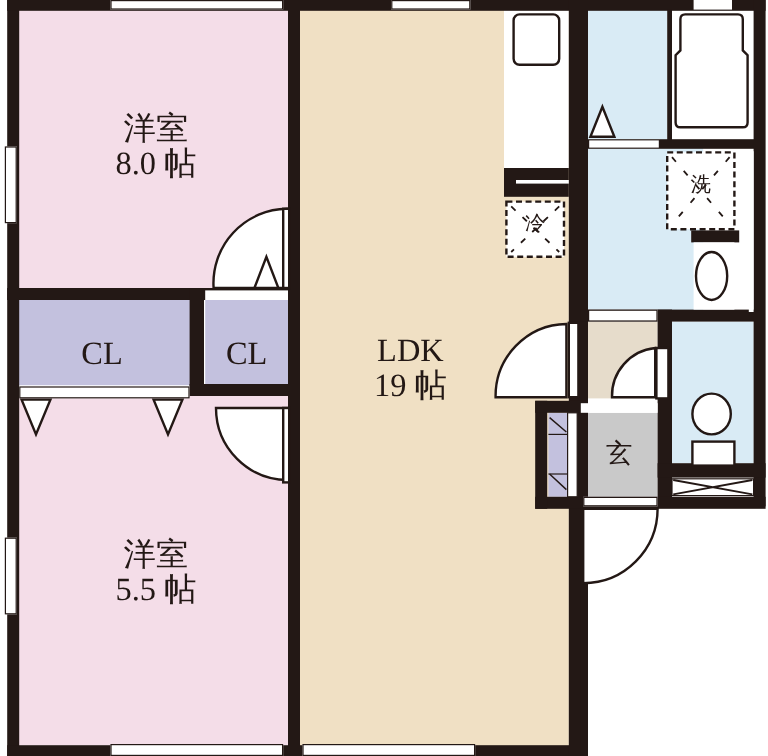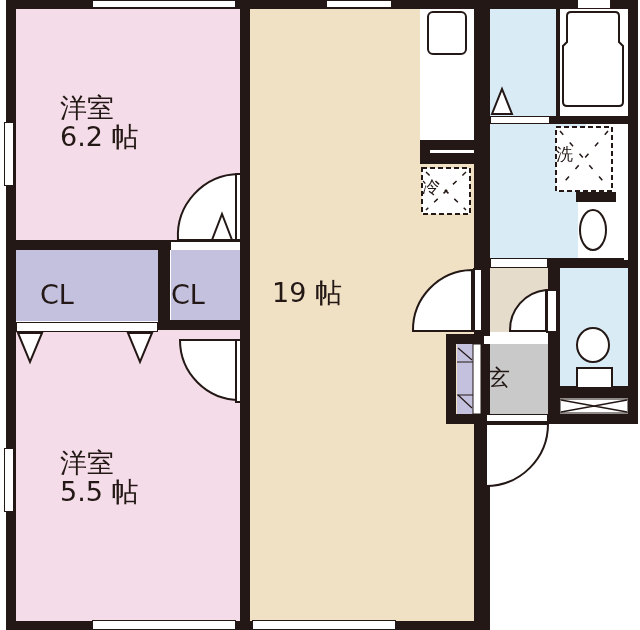--- a/index.html
+++ b/index.html
@@ -1,19 +1,19 @@
 <!DOCTYPE html>
 <html><head>
   <meta charset="utf-8">
   <style>
     html, body { margin: 0; padding: 0; background: #ffffff; }
     body { width: 640px; height: 630px; position: relative; overflow: hidden; font-family: "DejaVu Sans", sans-serif; }
     .abs { position: absolute; box-sizing: border-box; }
     .wall { position: absolute; background: #231815; }
-    .label { position: absolute; text-align: left; color: #231815; line-height: 1.08; }
+    .label { position: absolute; text-align: center; color: #231815; line-height: 1.08; font-family: Liberation Serif, serif; }
     .room-label { font-size: 27px; }
     .room-label span { display: block; }
     svg { position: absolute; left: 0; top: 0; }
   </style>
 </head>
 <body>
 
 <div class="abs" style="left:14px;top:8px;width:228px;height:236px;background:#f4dde8;"></div>
 <div class="abs" style="left:14px;top:325px;width:228px;height:296px;background:#f4dde8;"></div>
 <div class="abs" style="left:15px;top:250px;width:144px;height:71px;background:#c3c1de;"></div>
@@ -116,26 +116,27 @@
   <g fill="#fff" stroke="#231815" stroke-width="2">
     <path d="M 18 333 L 42 333 L 30 362 Z"></path>
     <path d="M 128 333 L 152 333 L 140 362 Z"></path>
     <path d="M 212 240 L 232 240 L 222 214 Z"></path>
     <path d="M 492 114 L 512 114 L 502 89 Z"></path>
   </g>
 </svg>
 
 <div class="label room-label" style="left:60px;top:93px;width:140px;">
   <span>洋室</span>
-  <span>6.2 帖</span>
+  <span>8.0 帖</span>
 </div>
 <div class="label room-label" style="left:40px;top:280px;width:90px;">CL</div>
 <div class="label room-label" style="left:171px;top:280px;width:69px;">CL</div>
 <div class="label room-label" style="left:60px;top:448px;width:140px;">
   <span>洋室</span>
   <span>5.5 帖</span>
 </div>
 <div class="label room-label" style="left:272px;top:278px;width:140px;">
+  <span>LDK</span>
   <span>19 帖</span>
 </div>
 <div class="label" style="left:488px;top:366px;width:56px;font-size:22px;">玄</div>
 <div class="label" style="left:422px;top:178px;width:48px;font-size:17px;">冷</div>
 <div class="label" style="left:556px;top:145px;width:56px;font-size:17px;">洗</div>
 
 </body></html>

